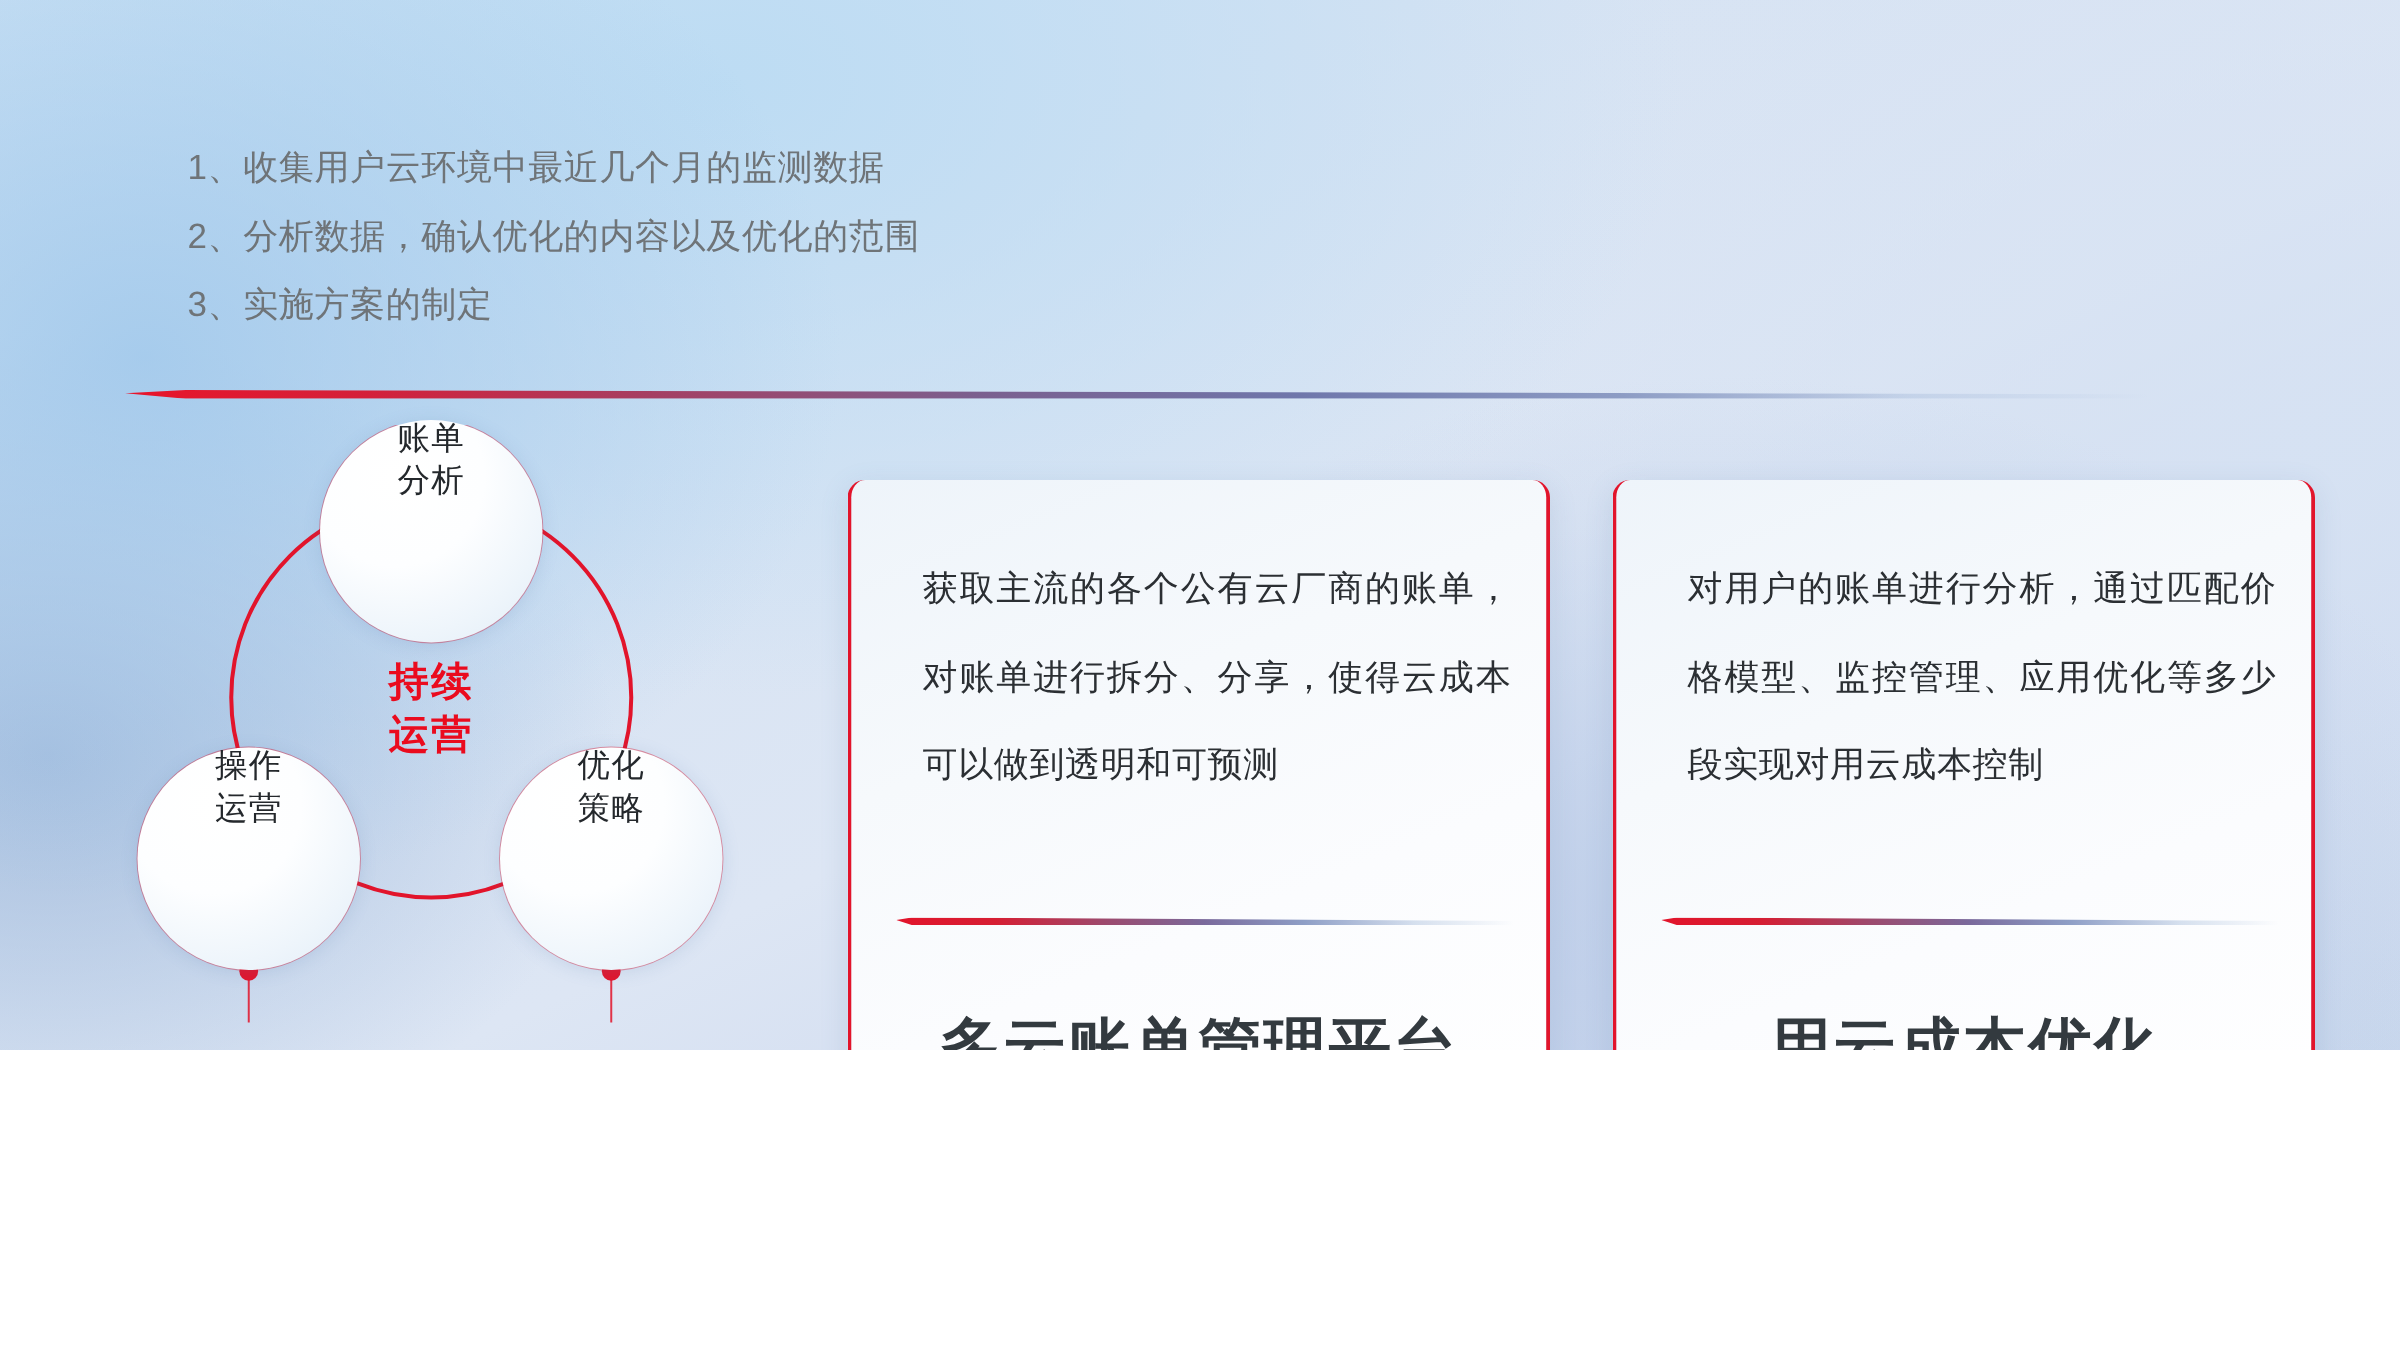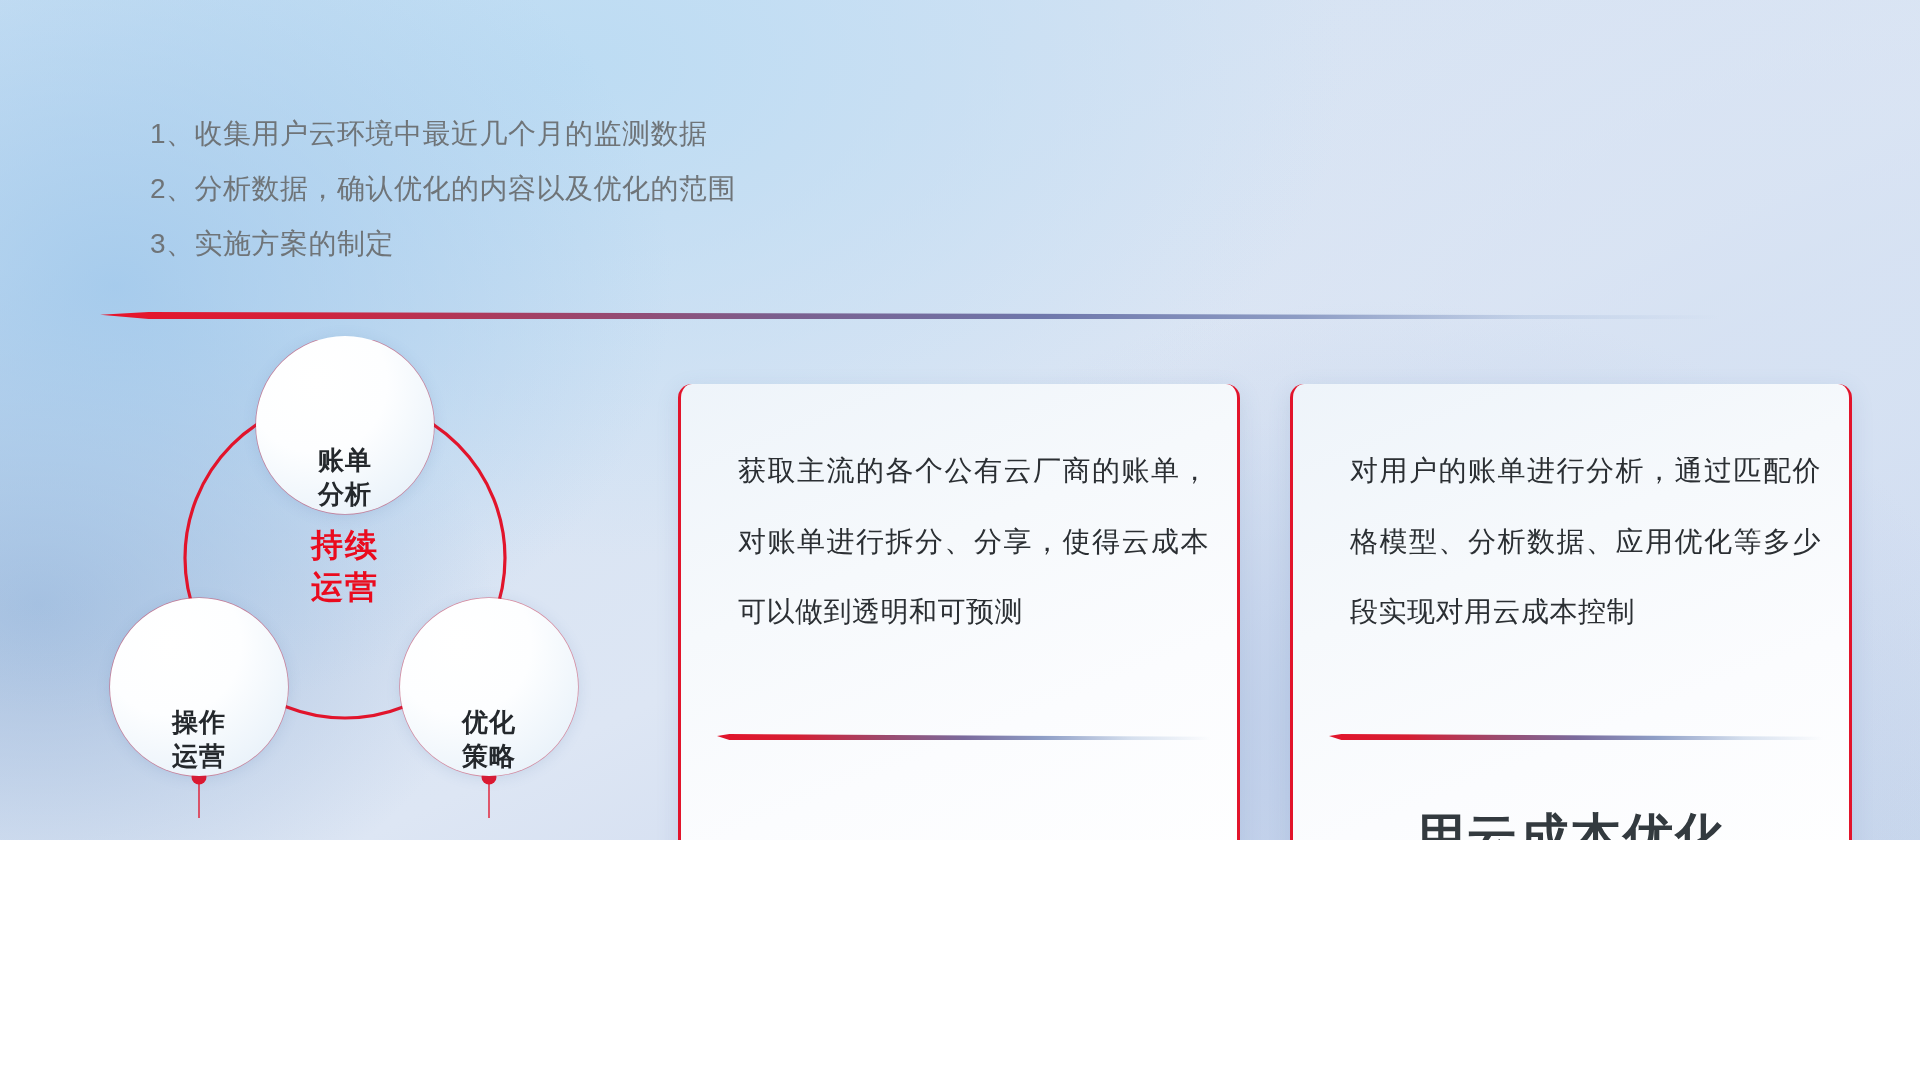--- a/index.html
+++ b/index.html
@@ -71,25 +71,25 @@
   }
   .venn svg { position: absolute; left: 0; top: 0; }
 
   .bubble {
     position: absolute;
     border-radius: 50%;
     background:
       radial-gradient(circle at 34% 26%, #ffffff 0%, #fdfeff 40%, #eef5fb 72%, #e0ecf7 100%);
     box-shadow: 0 2px 14px rgba(90,130,175,0.18);
     display: flex;
-    align-items: flex-end;
+    align-items: flex-start;
     justify-content: center;
     text-align: center;
     color: #24282c;
-    font-weight: bold;
+    font-weight: normal;
     font-size: 26px;
     line-height: 1.30;
     letter-spacing: 1px;
   }
   .bubble.top    { left: 156px;  top: -4px;  width: 178px; height: 178px; }
   .bubble.left   { left: 10px;   top: 258px; width: 178px; height: 178px; }
   .bubble.right  { left: 300px;  top: 258px; width: 178px; height: 178px; }
 
   .bubble-label { transform: translateY(-2px); }
 
@@ -224,21 +224,22 @@
 
     <div class="venn-center">
       <span>持续</span><br>
       <span>运营</span>
     </div>
   </div>
 
   <div class="card one">
     <div class="card-body">获取主流的各个公有云厂商的账单，对账单进行拆分、分享，使得云成本可以做到透明和可预测</div>
     <div class="card-rule"></div>
+    <div class="card-title">多云账单管理平台</div>
   </div>
 
   <div class="card two">
-    <div class="card-body">对用户的账单进行分析，通过匹配价格模型、分析数据、应用优化等多少段实现对用云成本控制</div>
+    <div class="card-body">对用户的账单进行分析，通过匹配价格模型、监控管理、应用优化等多少段实现对用云成本控制</div>
     <div class="card-rule"></div>
     <div class="card-title">用云成本优化</div>
   </div>
 
 </div>
 
 </body></html>

